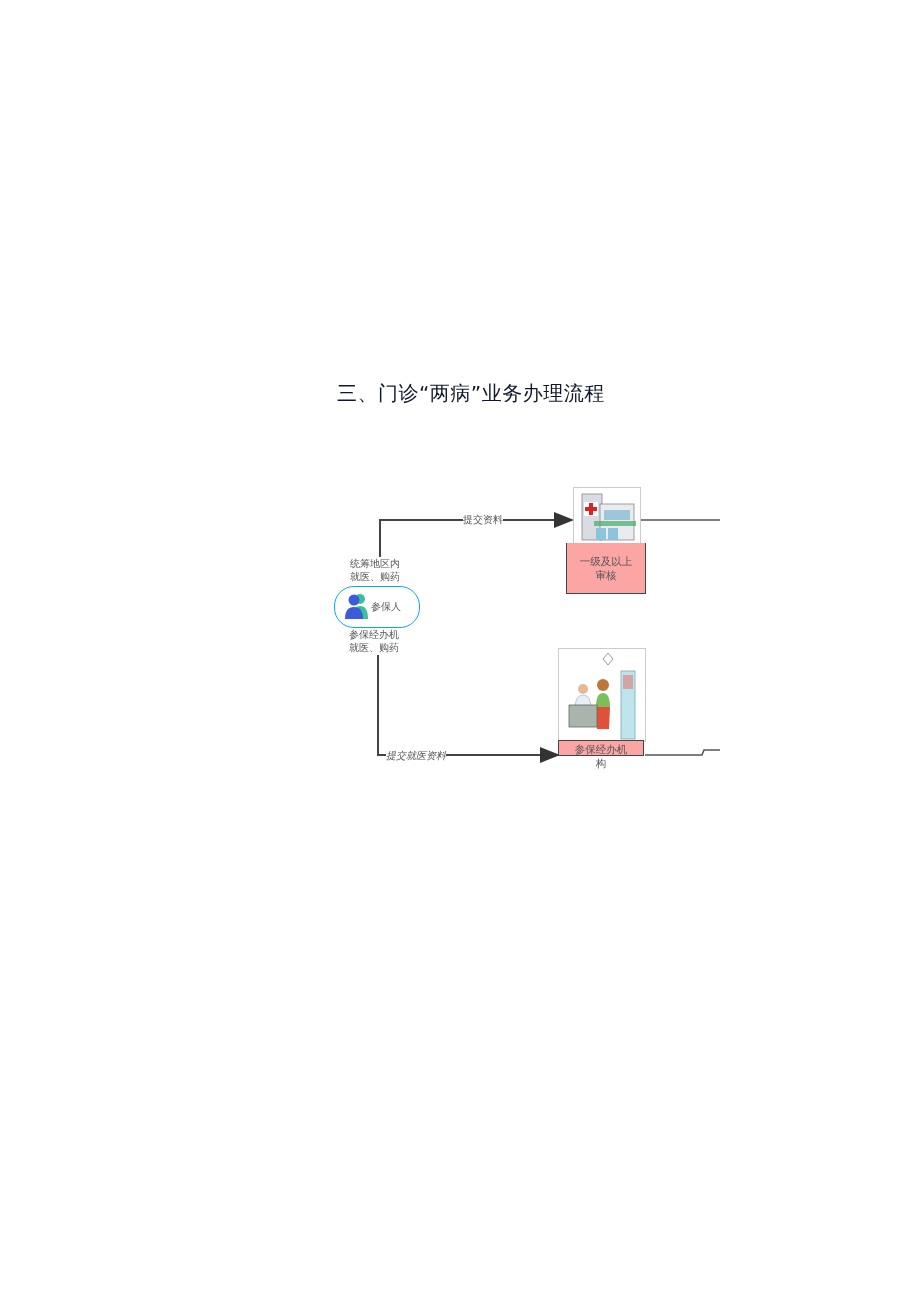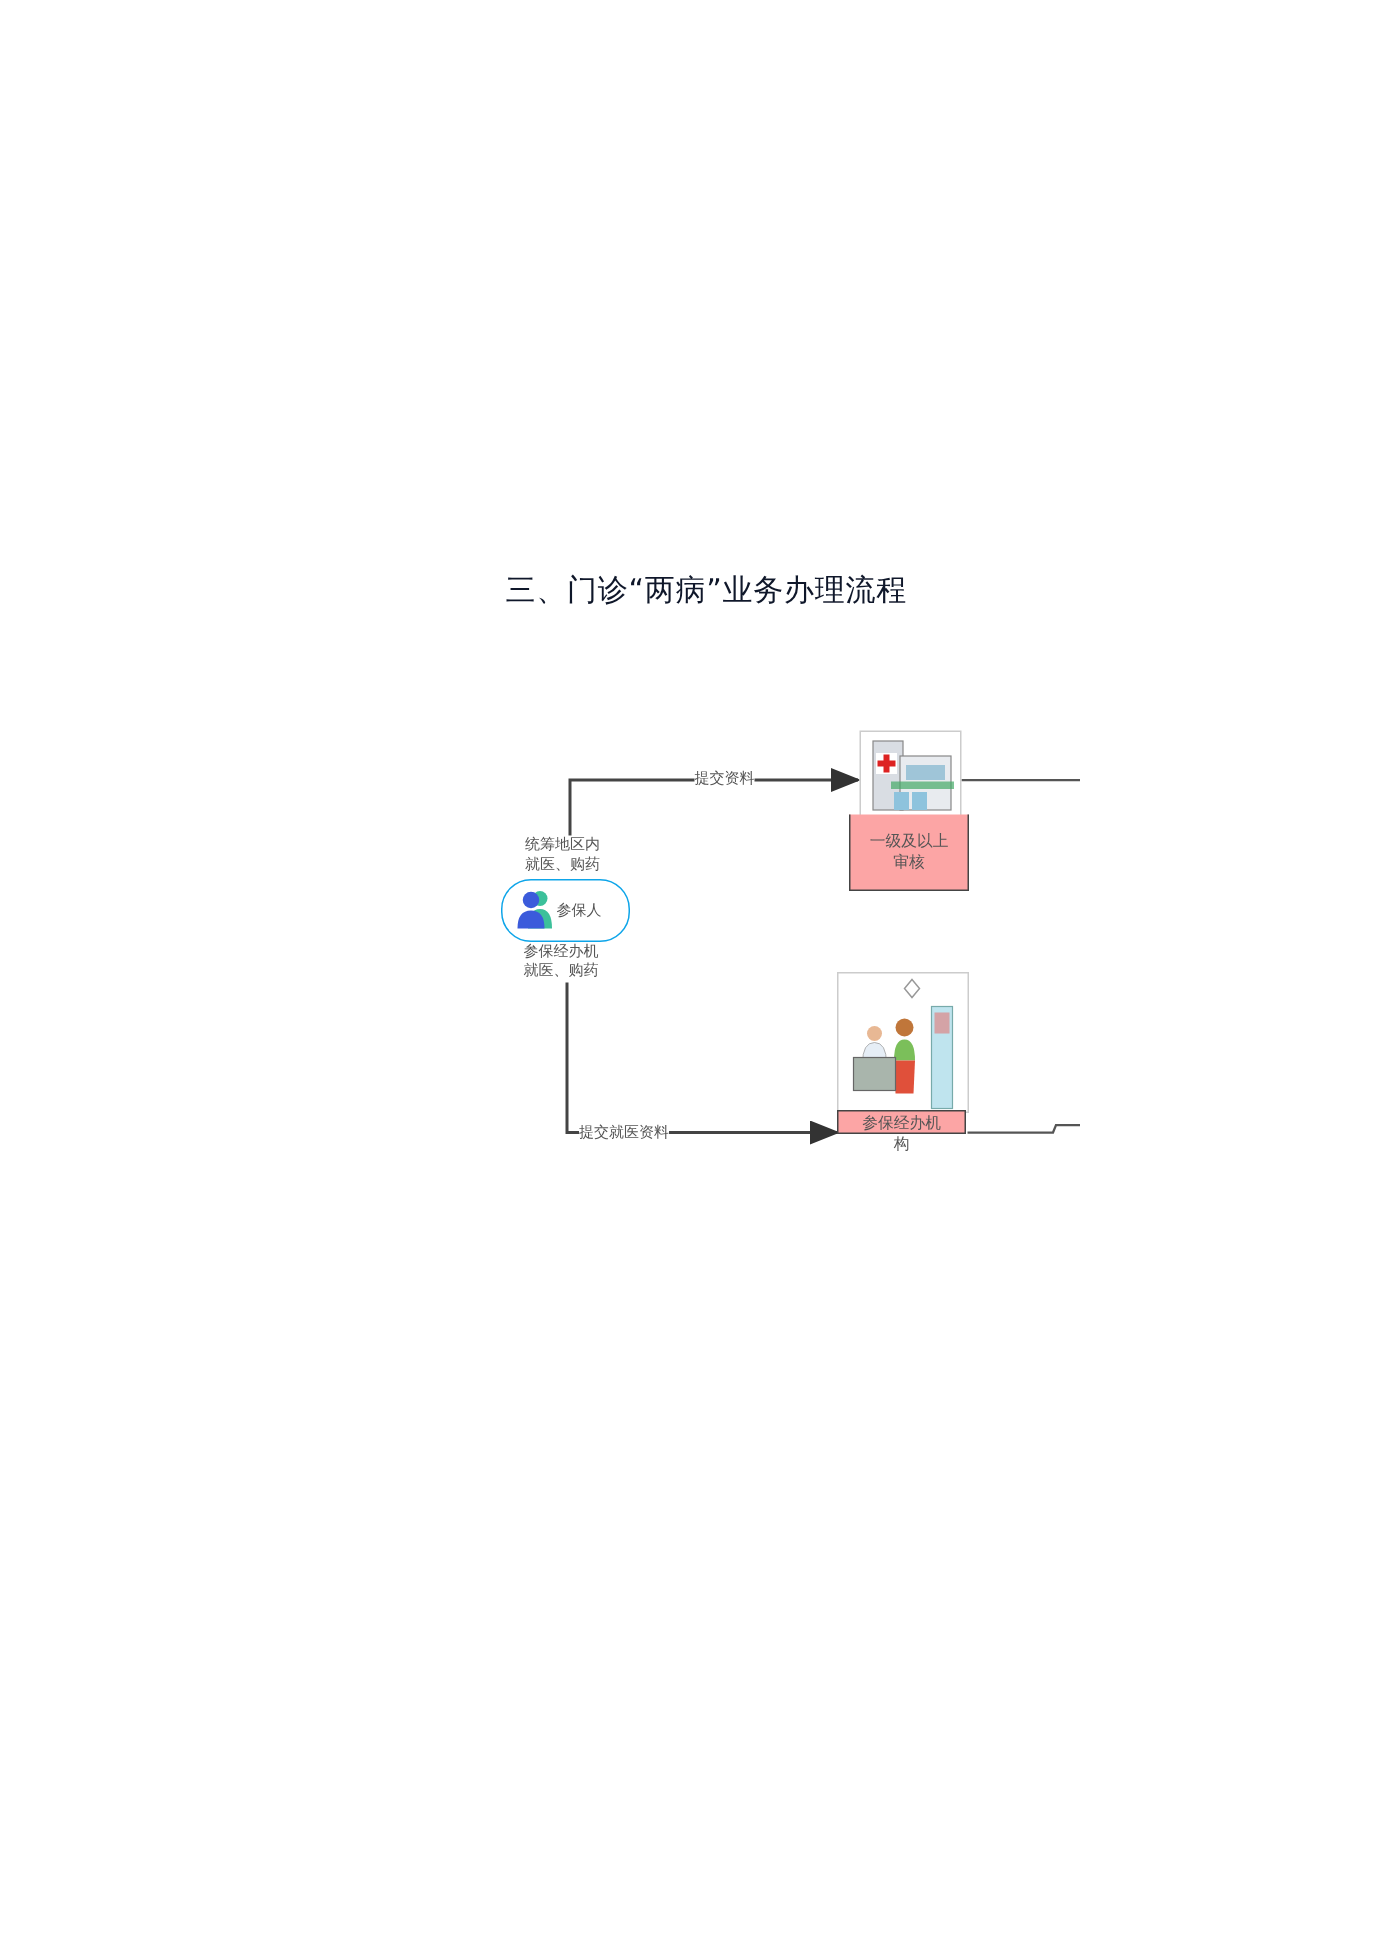--- a/index.html
+++ b/index.html
@@ -45,21 +45,21 @@
       <circle cx="12" cy="9" r="5.5" fill="#3b5bdb"></circle>
       <path d="M3,28 Q3,16 12,16 Q21,16 21,28 Z" fill="#3b5bdb"></path>
     </svg>
     <span style="position:absolute;left:36px;top:13px;font-size:10px;color:#555;">参保人</span>
   </div>
 
   <div class="lbl center" style="left:349px;top:628px;">
     <div>参保经办机</div>
     <div>就医、购药</div>
   </div>
-  <div class="lbl" style="left:386px;top:749px;">提交就医资料</div>
+  <div class="lbl" style="left:386px;top:749px;font-style:italic;">提交就医资料</div>
 
   <div class="imgbox" style="left:573px;top:487px;width:66px;height:56px;">
     <svg width="66" height="56">
       <rect x="8" y="6" width="20" height="46" fill="#d9dde3" stroke="#888" stroke-width="0.8"></rect>
       <rect x="26" y="16" width="34" height="36" fill="#e8ebef" stroke="#888" stroke-width="0.8"></rect>
       <rect x="10" y="14" width="14" height="14" fill="#fff"></rect>
       <rect x="15" y="15" width="4" height="12" fill="#d22"></rect>
       <rect x="11" y="19" width="12" height="4" fill="#d22"></rect>
       <rect x="30" y="22" width="26" height="10" fill="#9fc5d8"></rect>
       <rect x="20" y="33" width="42" height="5" fill="#4a6" opacity="0.7"></rect>

